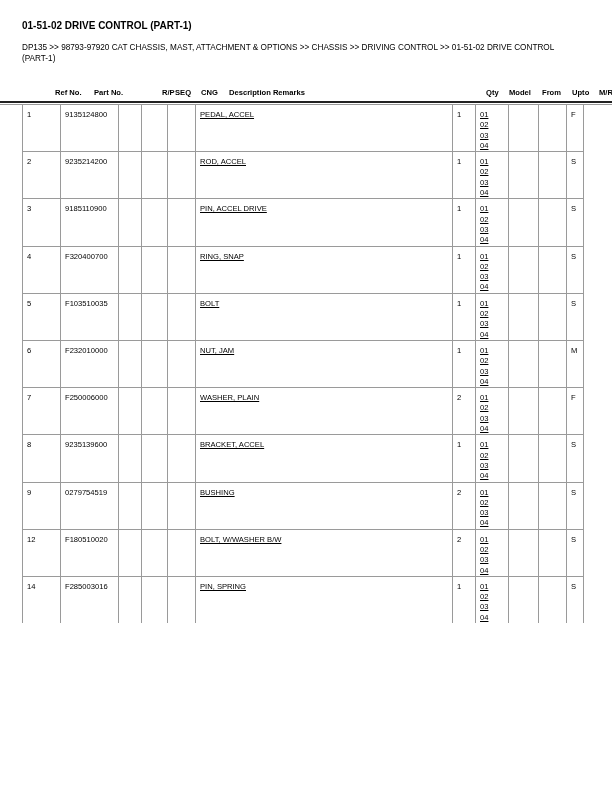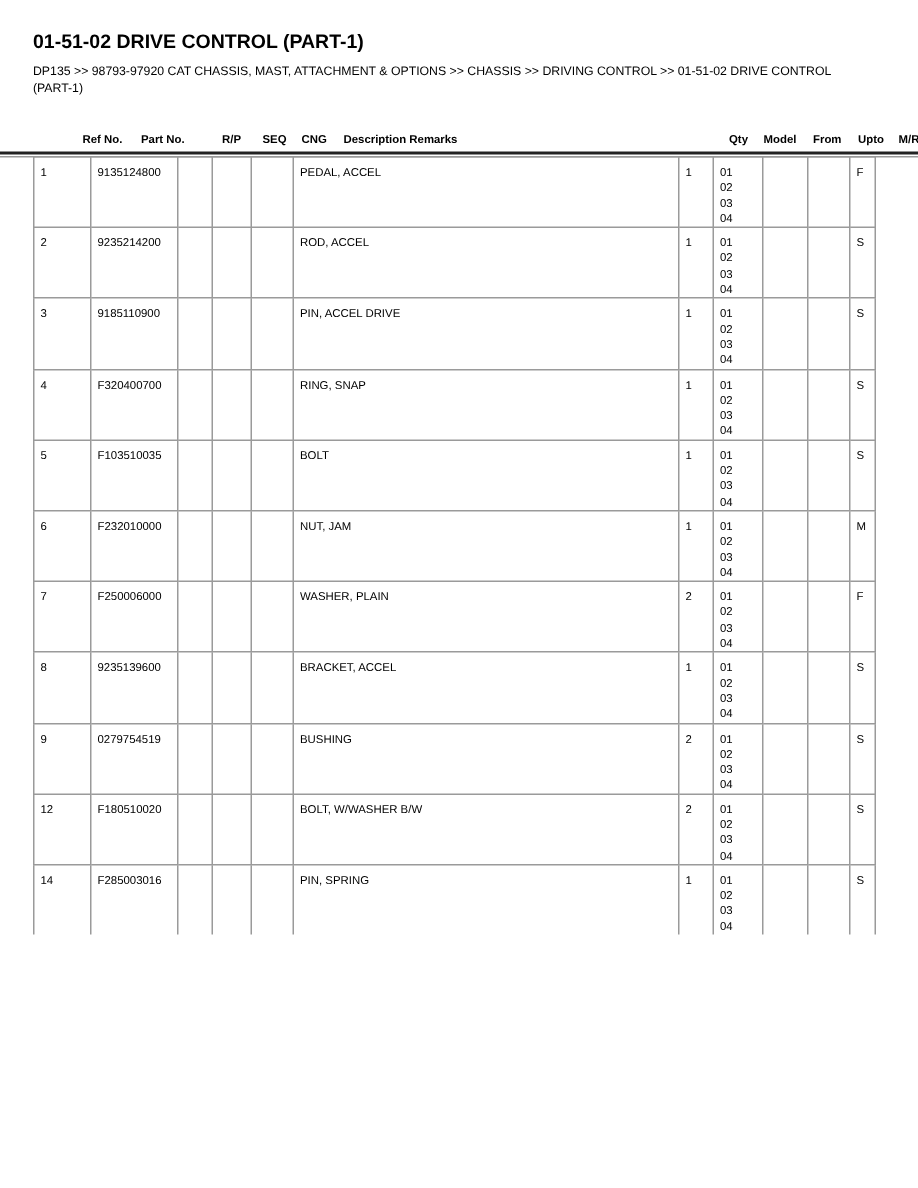--- a/index.html
+++ b/index.html
@@ -1,41 +1,41 @@
 <!DOCTYPE html>
 <html><head>
 <meta charset="utf-8">
 <style>
   html,body{margin:0;padding:0;background:#ffffff;}
   body{width:612px;height:792px;position:relative;overflow:hidden;
        font-family:"Liberation Sans",sans-serif;color:#000;}
-  .title{position:absolute;left:22px;top:20px;font-size:13px;font-weight:bold;letter-spacing:0;}
+  .title{position:absolute;left:22px;top:20px;font-size:10px;font-weight:bold;letter-spacing:0;}
   .crumb{position:absolute;left:22px;top:42px;width:560px;font-size:8.2px;font-weight:normal;line-height:11px;}
   .hdr{position:absolute;top:88px;left:0;width:612px;height:12px;font-size:7.6px;font-weight:bold;margin-left:33px;}
   .hdr span{position:absolute;top:0;white-space:nowrap;}
   .rule{position:absolute;left:0;top:101px;width:612px;height:2px;background:#222;}
   .rule2{position:absolute;left:0;top:103.5px;width:612px;height:0.8px;background:#999;}
   table.parts{position:absolute;left:22px;top:104px;border-collapse:collapse;table-layout:fixed;
        font-size:7.6px;}
   table.parts td{border:1px solid #9a9a9a;vertical-align:top;padding:5px 0 0 4px;height:41px;
        line-height:10.3px;overflow:hidden;white-space:nowrap;}
-  table.parts td.lgt{border-left:1.5px solid #c4c4c4;}
+  table.parts td.lgt{border-left:1.5px solid #c4c4c4;text-decoration:underline;}
   table.parts tr:last-child td{border-bottom:none;}
   .model div{line-height:10.3px;}
 </style>
 </head>
 <body>
 
 <div class="title">01-51-02 DRIVE CONTROL (PART-1)</div>
 <div class="crumb">DP135 &gt;&gt; 98793-97920 CAT CHASSIS, MAST, ATTACHMENT &amp; OPTIONS &gt;&gt; CHASSIS &gt;&gt; DRIVING CONTROL &gt;&gt; 01-51-02 DRIVE CONTROL (PART-1)</div>
 
 <div class="hdr">
   <span style="left:22px">Ref No.</span>
   <span style="left:61px">Part No.</span>
-  <span style="left:115px">R/P</span>
+  <span style="left:129px">R/P</span>
   <span style="left:142px">SEQ</span>
   <span style="left:168px">CNG</span>
   <span style="left:196px">Description Remarks</span>
   <span style="left:453px">Qty</span>
   <span style="left:476px">Model</span>
   <span style="left:509px">From</span>
   <span style="left:539px">Upto</span>
   <span style="left:566px">M/R</span>
 </div>
 <div class="rule"></div>

